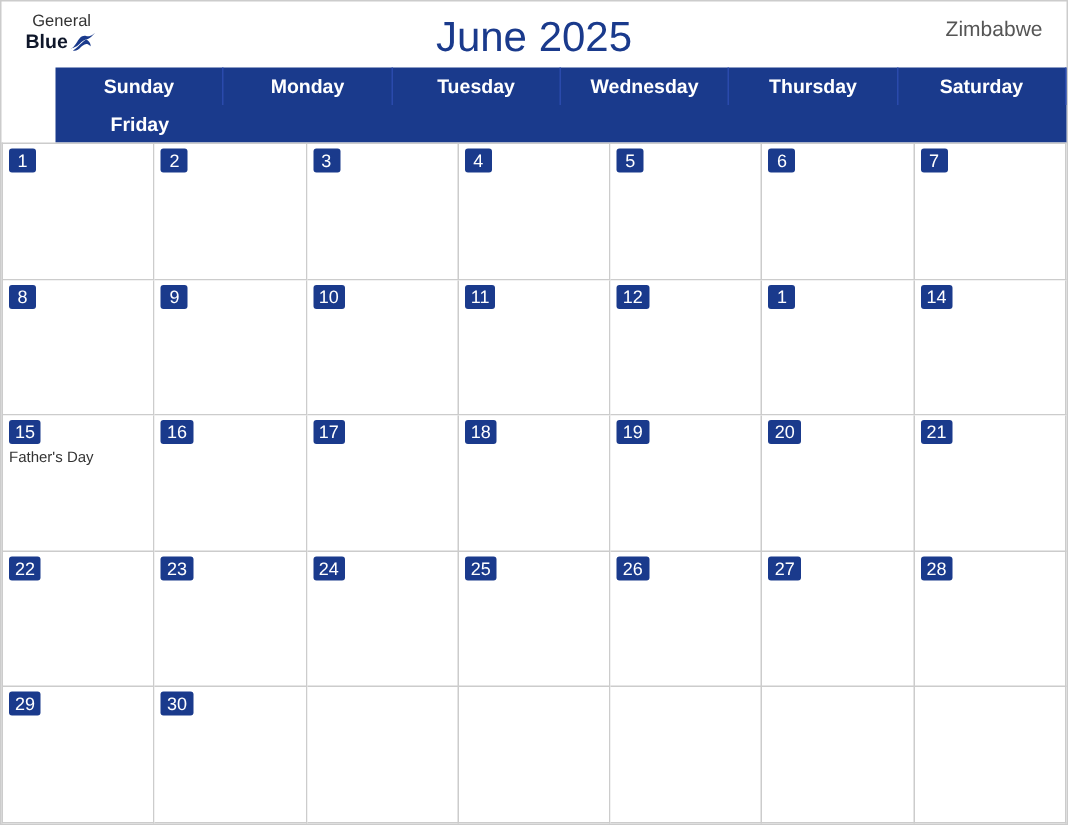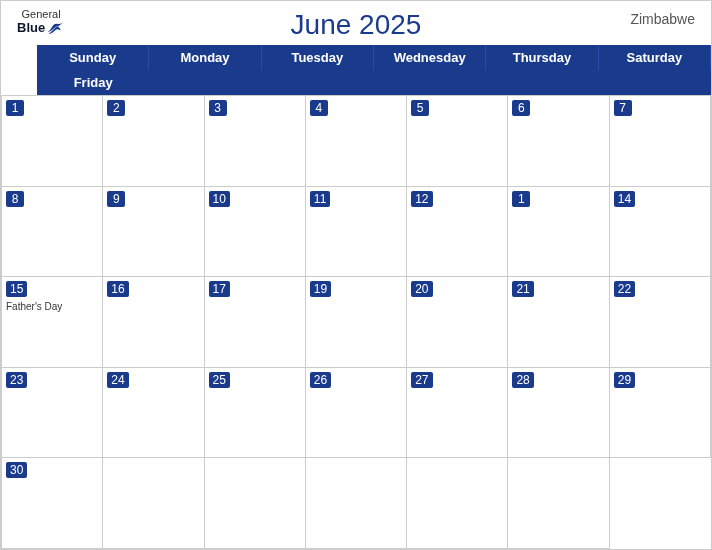--- a/index.html
+++ b/index.html
@@ -157,20 +157,21 @@
       <div class="calendar-cell"><span class="cell-number">8</span></div>
       <div class="calendar-cell"><span class="cell-number">9</span></div>
       <div class="calendar-cell"><span class="cell-number">10</span></div>
       <div class="calendar-cell"><span class="cell-number">11</span></div>
       <div class="calendar-cell"><span class="cell-number">12</span></div>
       <div class="calendar-cell"><span class="cell-number">1</span></div>
       <div class="calendar-cell"><span class="cell-number">14</span></div>
       <div class="calendar-cell"><span class="cell-number">15</span><div class="cell-event">Father's Day</div></div>
       <div class="calendar-cell"><span class="cell-number">16</span></div>
       <div class="calendar-cell"><span class="cell-number">17</span></div>
+      <div class="calendar-cell"><span class="cell-number">18</span></div>
       <div class="calendar-cell"><span class="cell-number">19</span></div>
       <div class="calendar-cell"><span class="cell-number">20</span></div>
       <div class="calendar-cell"><span class="cell-number">21</span></div>
       <div class="calendar-cell"><span class="cell-number">22</span></div>
       <div class="calendar-cell"><span class="cell-number">23</span></div>
       <div class="calendar-cell"><span class="cell-number">24</span></div>
       <div class="calendar-cell"><span class="cell-number">25</span></div>
       <div class="calendar-cell"><span class="cell-number">26</span></div>
       <div class="calendar-cell"><span class="cell-number">27</span></div>
       <div class="calendar-cell"><span class="cell-number">28</span></div>

